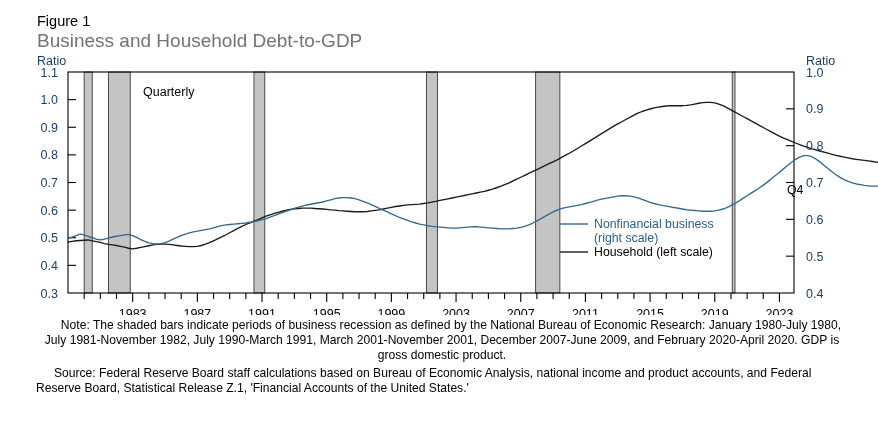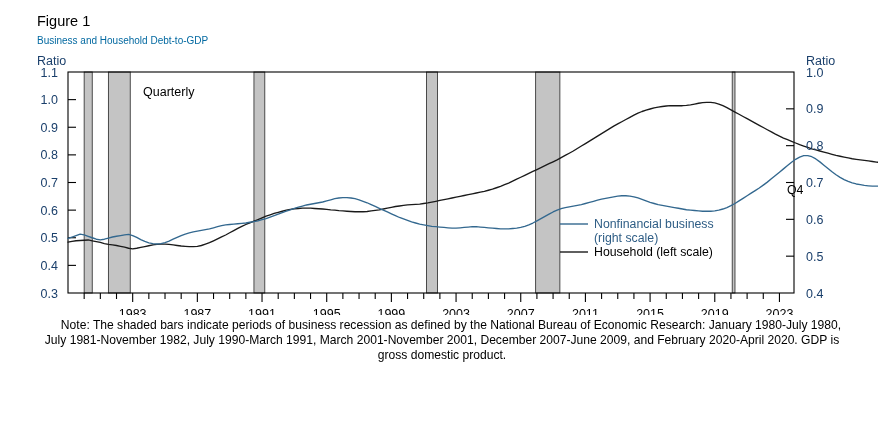--- a/index.html
+++ b/index.html
@@ -27,23 +27,23 @@
     top: 12px;
     font-size: 14.5px;
     line-height: 19px;
     color: #000;
     white-space: pre;
   }
   .fig-title-line2 {
     position: absolute;
     left: 37px;
     top: 31px;
-    font-size: 10px;
+    font-size: 19px;
     line-height: 19px;
-    color: #0369a1;
+    color: #737373;
     white-space: pre;
   }
   .axis-unit-left {
     position: absolute;
     left: 37px;
     top: 54px;
     font-size: 12.5px;
     color: #1a3f6b;
   }
   .axis-unit-right {
@@ -246,14 +246,15 @@
       <line x1="560" y1="224" x2="588" y2="224" stroke="#33688f" stroke-width="1.4"></line>
       <text class="legend-text-blue" x="594" y="228">Nonfinancial business</text>
       <text class="legend-text-blue" x="594" y="242">(right scale)</text>
       <line x1="560" y1="252" x2="588" y2="252" stroke="#1a1a1a" stroke-width="1.4"></line>
       <text class="legend-text-black" x="594" y="256">Household (left scale)</text>
     </g>
   </svg>
 
   <div class="note-block"><span class="indent"></span><span>Note: The shaded bars indicate periods of business recession as defined by the National Bureau of Economic Research: January 1980-July 1980, July 1981-November 1982, July 1990-March 1991, March 2001-November 2001, December 2007-June 2009, and February 2020-April 2020. GDP is gross domestic product.</span></div>
 
+  <div class="source-block"><span class="indent"></span><span>Source: Federal Reserve Board staff calculations based on Bureau of Economic Analysis, national income and product accounts, and Federal Reserve Board, Statistical Release Z.1, 'Financial Accounts of the United States.'</span></div>
 
 </div>
 
 </body></html>

